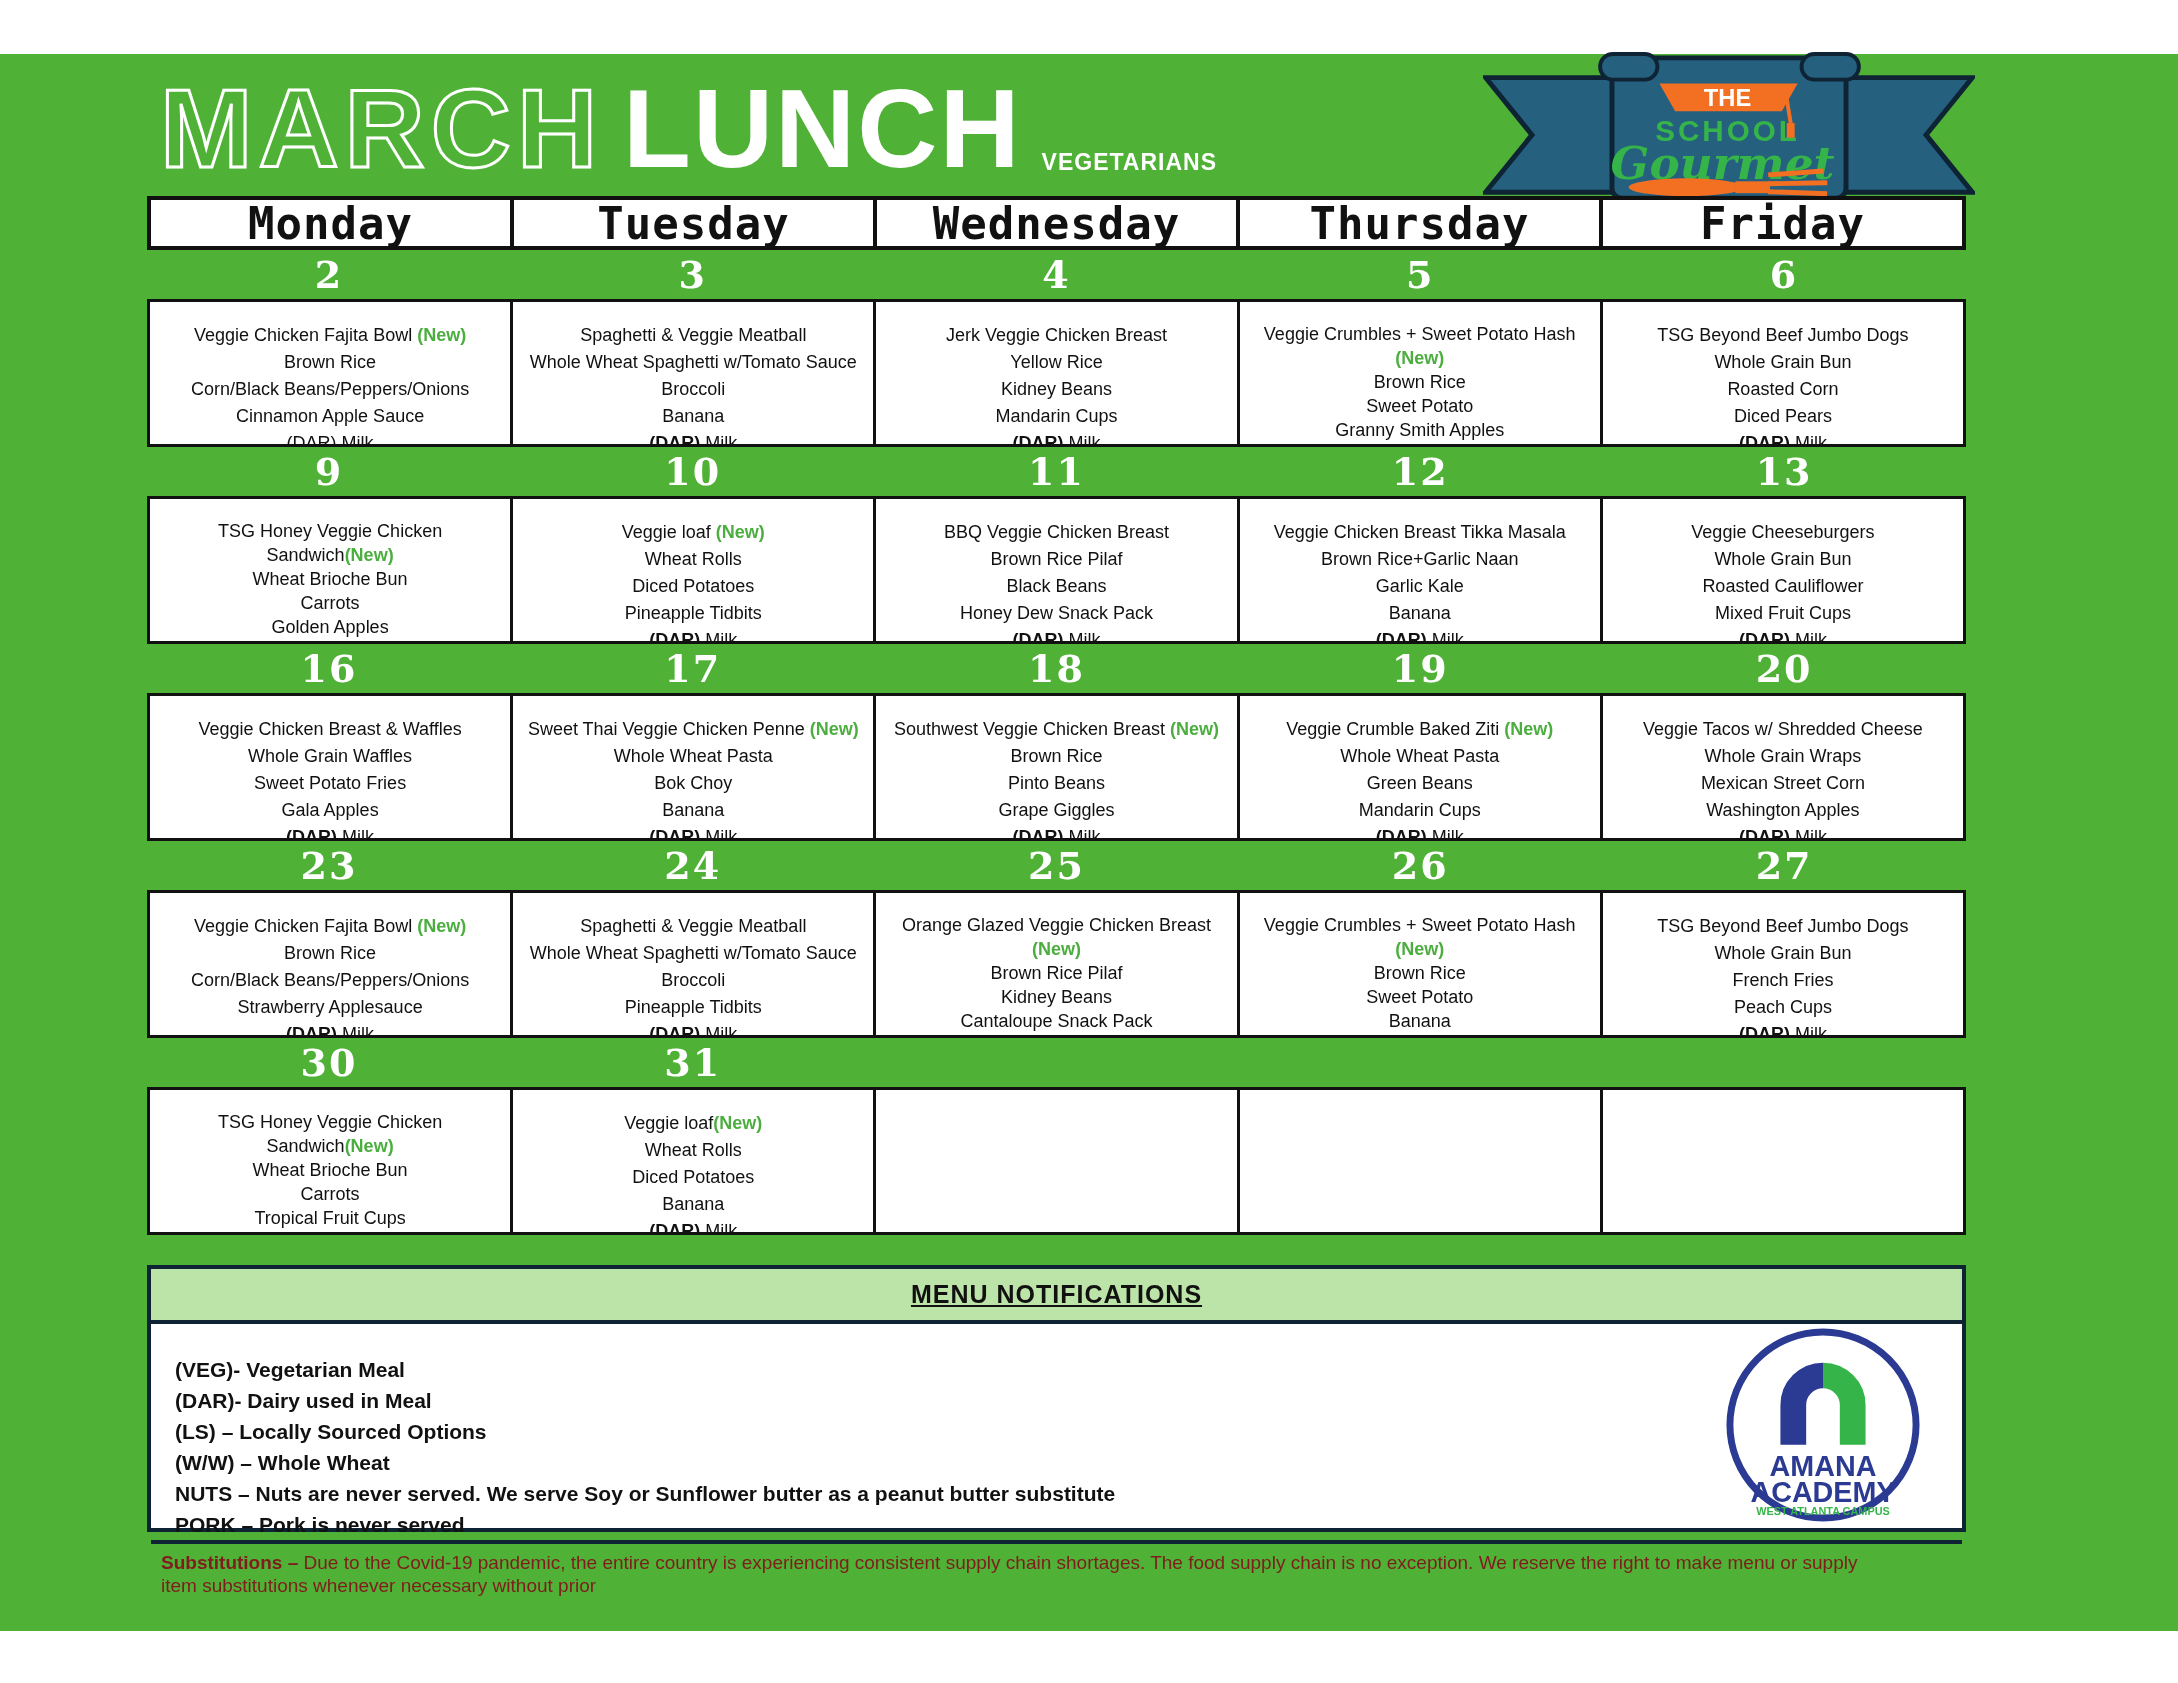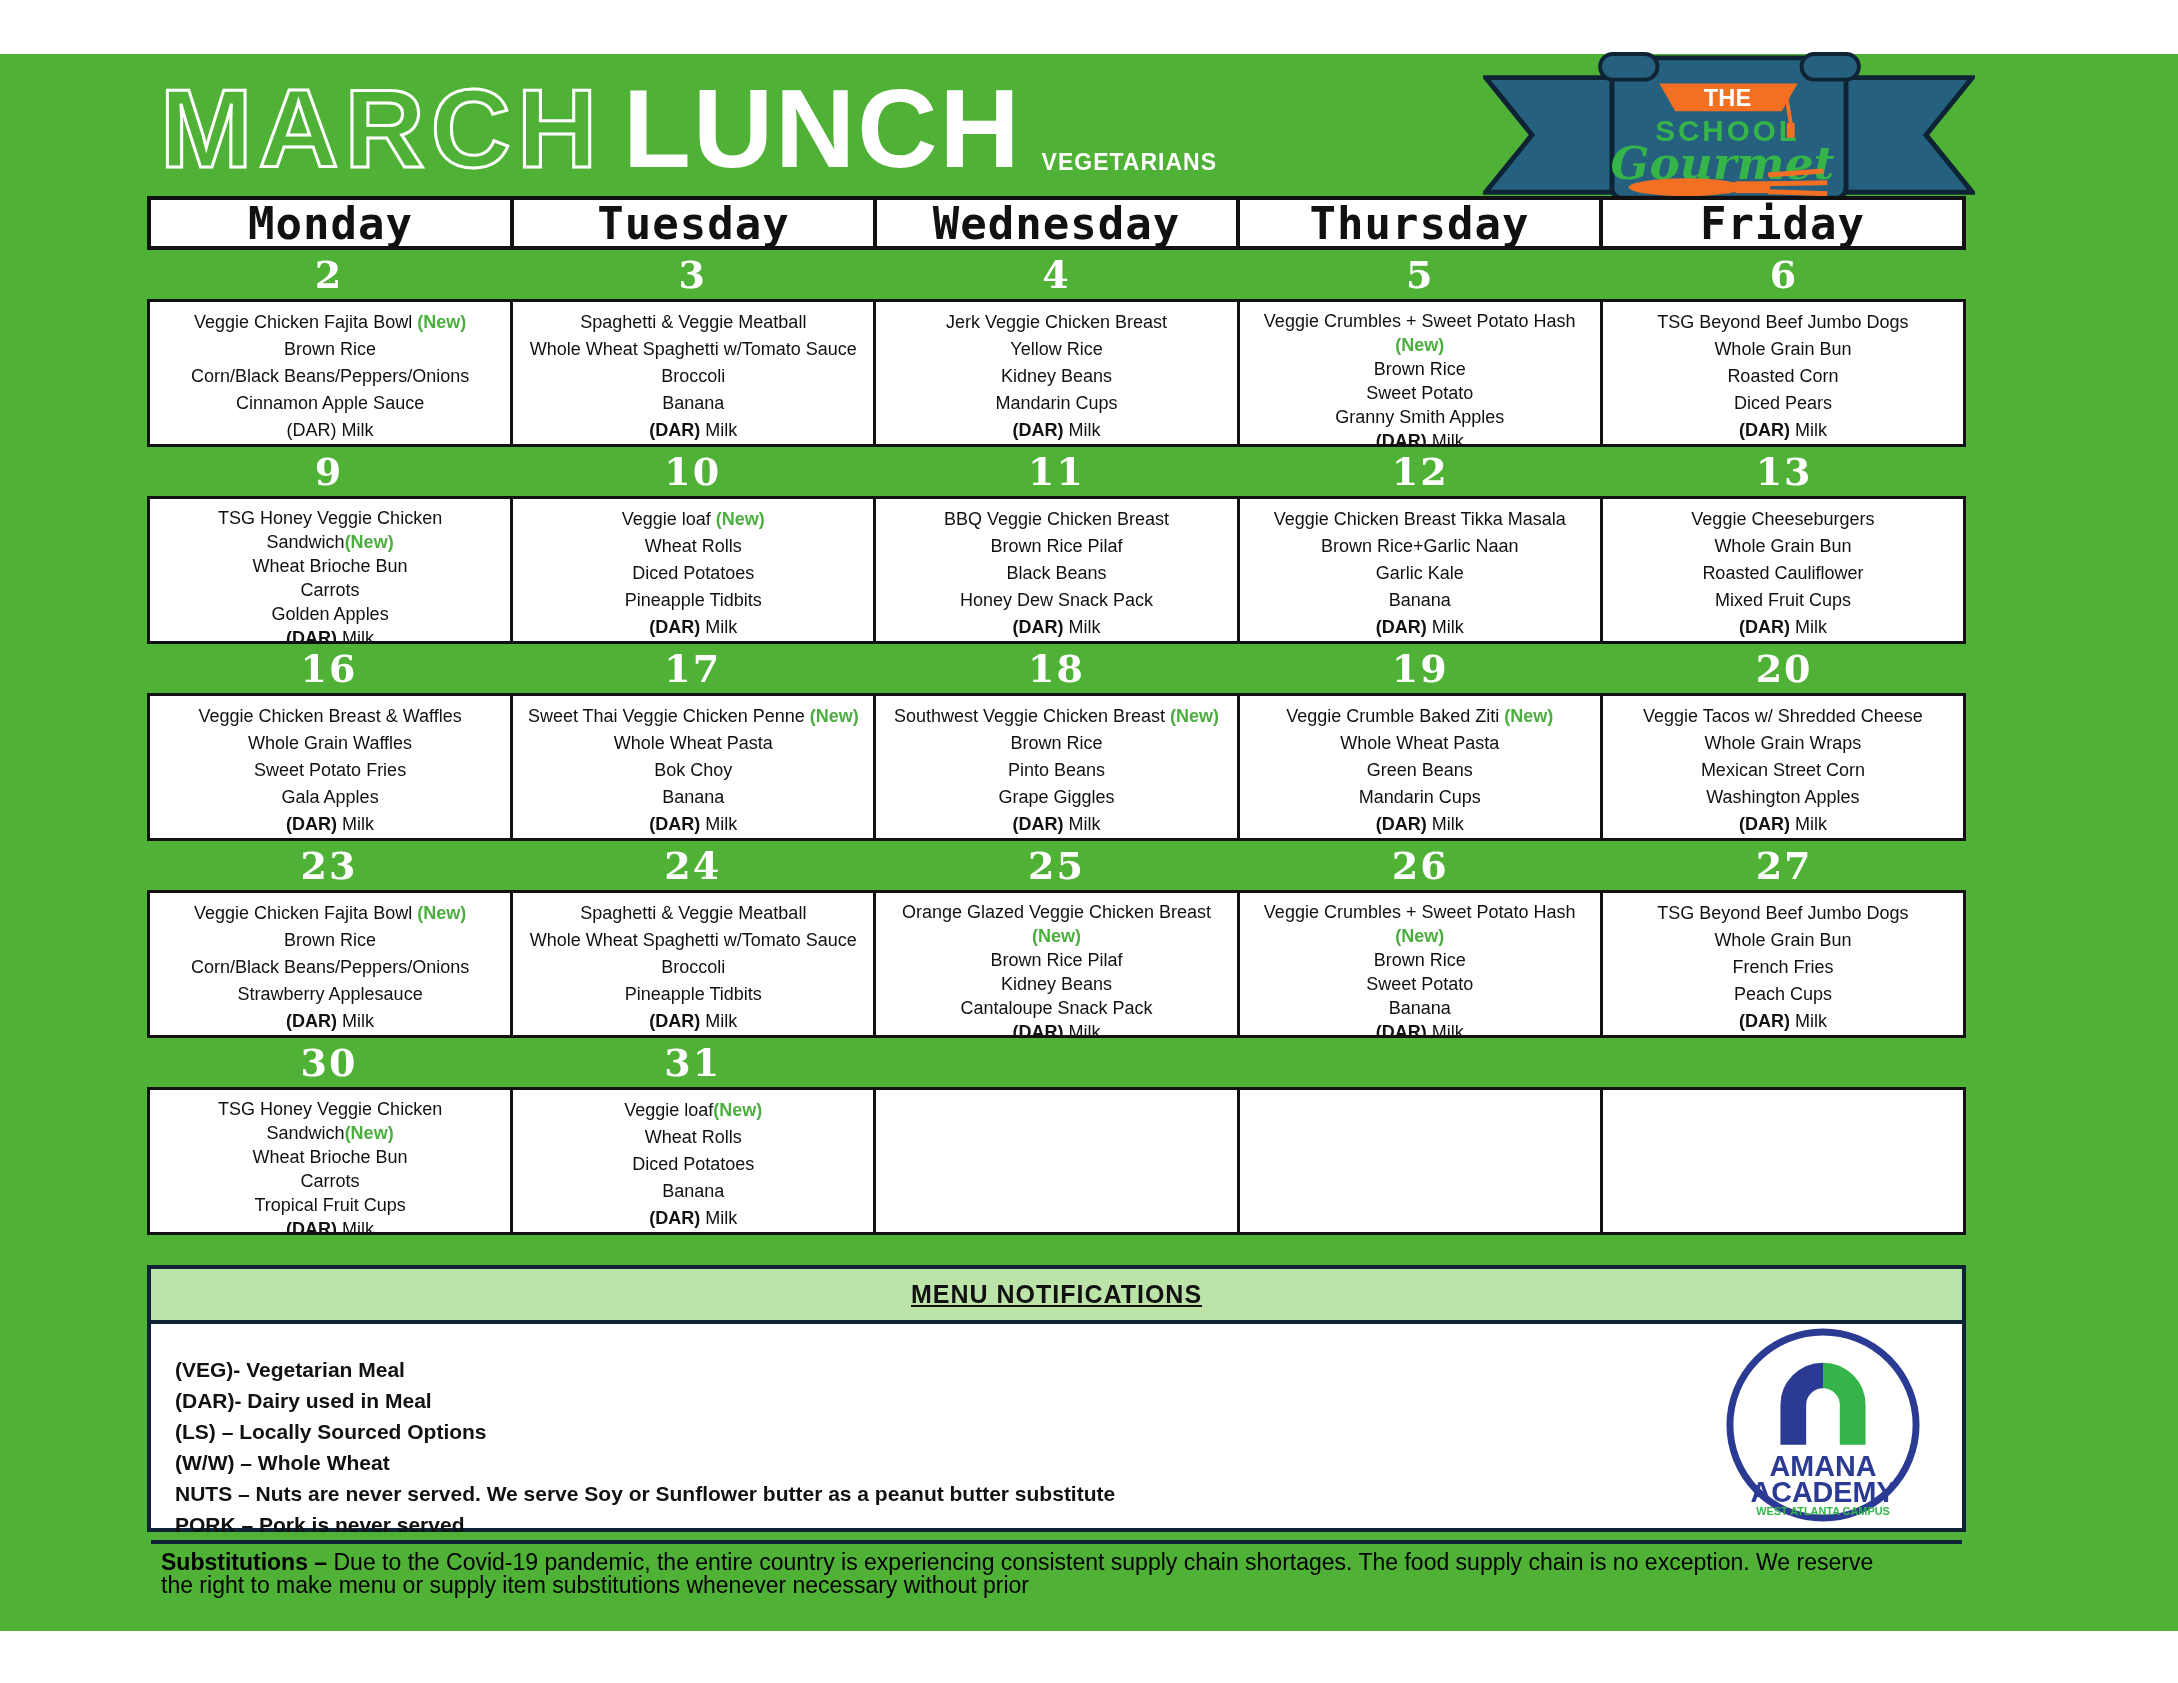--- a/index.html
+++ b/index.html
@@ -26,42 +26,42 @@
     display:flex;align-items:center;justify-content:center;
     font-family:"DejaVu Sans Mono",monospace;font-weight:bold;font-size:44px;letter-spacing:1px;color:#111;}
   .day-header + .day-header{margin-left:-4px;}
 
   .date-band{display:flex;height:49px;}
   .date-cell{flex:1;text-align:center;font-family:"DejaVu Serif",serif;font-weight:bold;
     font-size:38px;color:#fff;line-height:49px;letter-spacing:2px;}
 
   .week-row{display:flex;height:148px;}
   .menu-cell{flex:1;background:#fff;border:3px solid #111;box-sizing:border-box;overflow:hidden;
-    text-align:center;padding-top:7px;}
+    text-align:center;padding-top:20px;}
   .menu-cell + .menu-cell{margin-left:-3px;}
   .menu-line{font-size:18px;line-height:27px;color:#111;white-space:nowrap;}
   .menu-cell.tight .menu-line{line-height:24px;}
   .seg-p{font-weight:normal;}
   .seg-b{font-weight:bold;}
   .seg-g{font-weight:bold;color:var(--new_green,#4bae3f);}
 
   
   .notifications{position:absolute;left:147px;top:1265px;width:1819px;height:267px;
     border:4px solid var(--navy,#0e2334);background:#fff;box-sizing:border-box;
     display:flex;flex-direction:column;}
   .notif-header{height:51px;flex:0 0 51px;background:var(--light_green,#bce3a8);
     border-bottom:4px solid var(--navy,#0e2334);
     display:flex;align-items:center;justify-content:center;
     font-weight:bold;font-size:25px;letter-spacing:1px;text-decoration:underline;color:#111;}
   .notif-body{flex:1;position:relative;padding:30px 0 0 24px;}
   .legend-line{font-size:21px;font-weight:bold;line-height:31px;color:#111;}
   .amana{position:absolute;right:40px;top:2px;width:198px;height:198px;}
   .subs-bar{flex:0 0 61px;height:61px;background:var(--page_green,#4fb135);
     border-top:4px solid var(--navy,#0e2334);box-sizing:content-box;
-    color:#000000;font-size:23px;line-height:23px;padding:7px 69px 0 10px;}
+    color:#7f1d1d;font-size:19px;line-height:23px;padding:7px 69px 0 10px;}
   .subs-label{font-weight:bold;}
 </style>
 </head>
 <body>
 
 <div class="green-bg"></div>
 
 <div class="title-area">
   <span class="title-march">MARCH</span>
   <span class="title-lunch">LUNCH</span>

